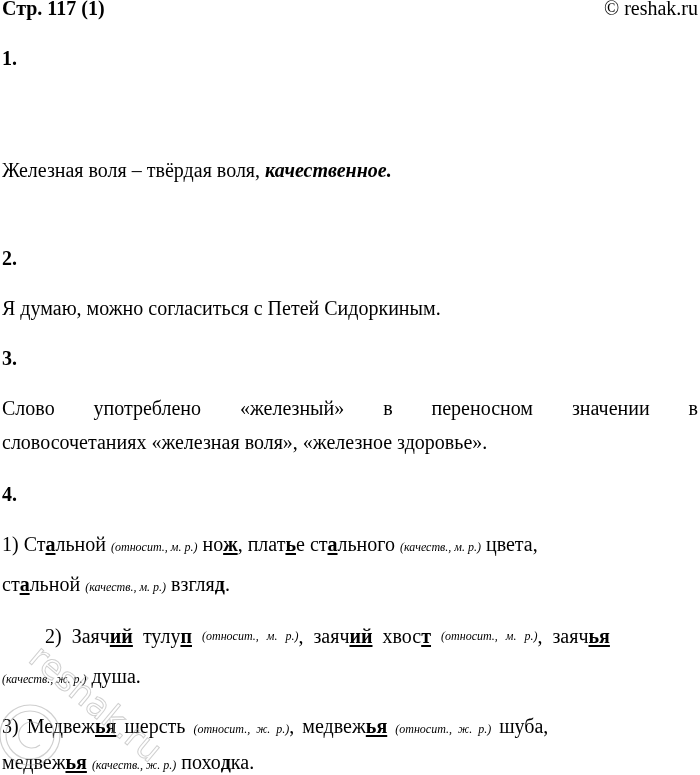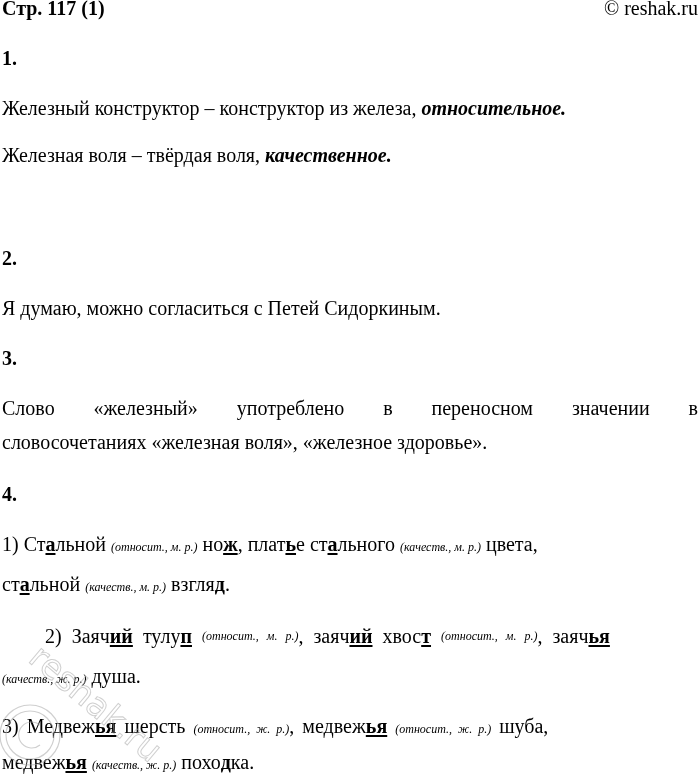--- a/index.html
+++ b/index.html
@@ -27,31 +27,30 @@
 <body>
 
 <div class="page">
 
   <div class="header">
     <span class="hdr-left">Стр. 117 (1)</span>
     <span class="hdr-right">© reshak.ru</span>
   </div>
 
   <div class="line num" style="top:46px;">1.</div>
-  <div class="line" style="top:96px;"><span>Железный конструктор – конструктор из железа, </span><span class="bi">относительное.</span></div>
-  <div class="line" style="top:143px;"><span>Железная воля – твёрдая воля, </span><span class="bi">качественное.</span></div>
+  <div class="line" style="top:158px;"><span>Железная воля – твёрдая воля, </span><span class="bi">качественное.</span></div>
 
   <div class="line num" style="top:246px;">2.</div>
   <div class="line" style="top:296px;">Я думаю, можно согласиться с Петей Сидоркиным.</div>
 
   <div class="line num" style="top:346px;">3.</div>
   <div class="justify-row line" style="top:396px;">
     <span>Слово</span>
+    <span>употреблено</span>
     <span>«железный»</span>
-    <span>употреблено</span>
     <span>в</span>
     <span>переносном</span>
     <span>значении</span>
     <span>в</span>
   </div>
   <div class="line" style="top:423px;margin-top:7px;">словосочетаниях «железная воля», «железное здоровье».</div>
 
   <div class="line num" style="top:482px;">4.</div>
 
   <div class="line" style="top:532px;"><span>1) Ст</span><span class="u">а</span><span>льной </span><span class="note">(относит., м. р.)</span><span> но</span><span class="u">ж</span><span>, плат</span><span class="u">ь</span><span>е ст</span><span class="u">а</span><span>льного </span><span class="note">(качеств., м. р.)</span><span> цвета,</span></div>

